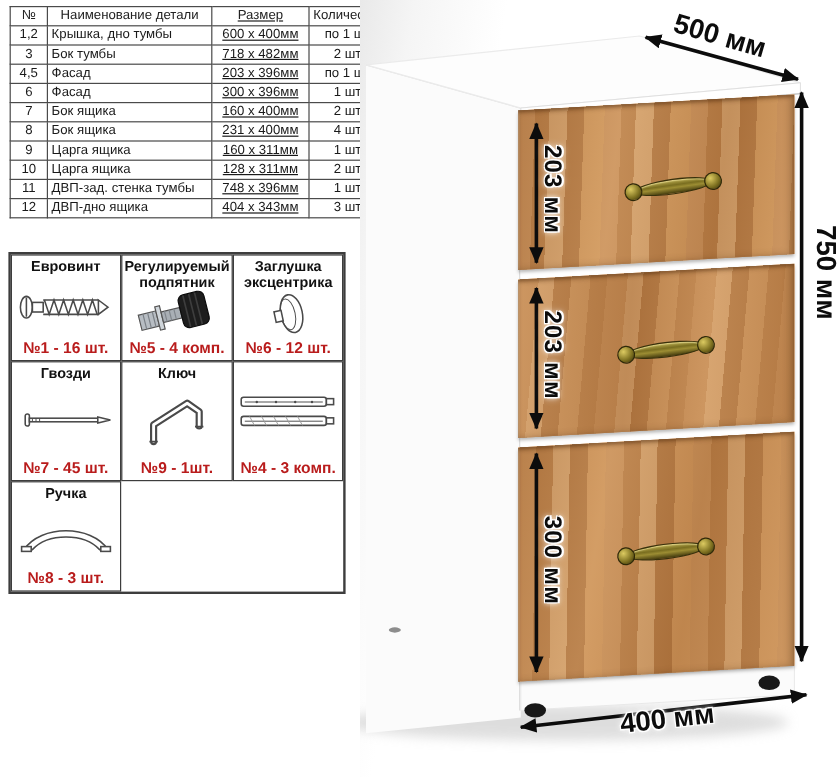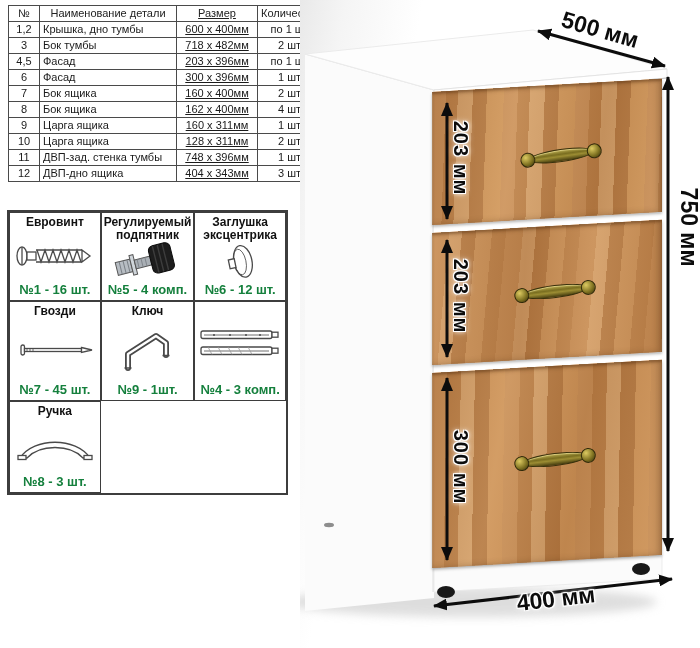--- a/index.html
+++ b/index.html
@@ -30,21 +30,21 @@
   }
   .hw-cell{
     border:1px solid #3d3d3d;display:flex;flex-direction:column;
     align-items:center;padding:3px 2px 2px 2px;box-sizing:border-box;
   }
   .hw-title{
     font-weight:bold;font-size:12px;line-height:1.12;text-align:center;color:#111;
   }
   .hw-icon{flex:1;display:flex;align-items:center;justify-content:center;width:100%;min-height:0;}
   .hw-icon svg{display:block;}
-  .hw-count{font-weight:bold;font-size:13px;color:#15803d;padding-bottom:1px;}
+  .hw-count{font-weight:bold;font-size:13px;color:#b91c1c;padding-bottom:1px;}
   
   .cabinet{
     position:absolute;left:300px;top:0;width:400px;height:648px;
     background:linear-gradient(100deg,#e9e9e9 0%,#f5f5f5 9%,#ffffff 24%);
   }
   .cab-svg,.arrows-svg{position:absolute;left:0;top:0;width:400px;height:648px;}
   .arrows-svg{z-index:6;pointer-events:none;}
   .drawers{
     position:absolute;left:132px;top:92px;width:230px;height:476px;
     transform:skewY(-3.3deg);transform-origin:0 0;z-index:2;
@@ -140,21 +140,21 @@
       </tr>
       <tr>
         <td class="col-num">7</td>
         <td class="col-name">Бок ящика</td>
         <td class="col-size">160 х 400мм</td>
         <td class="col-qty">2 шт.</td>
       </tr>
       <tr>
         <td class="col-num">8</td>
         <td class="col-name">Бок ящика</td>
-        <td class="col-size">162 х 400мм</td>
+        <td class="col-size">231 х 400мм</td>
         <td class="col-qty">4 шт.</td>
       </tr>
       <tr>
         <td class="col-num">9</td>
         <td class="col-name">Царга ящика</td>
         <td class="col-size">160 х 311мм</td>
         <td class="col-qty">1 шт.</td>
       </tr>
       <tr>
         <td class="col-num">10</td>

